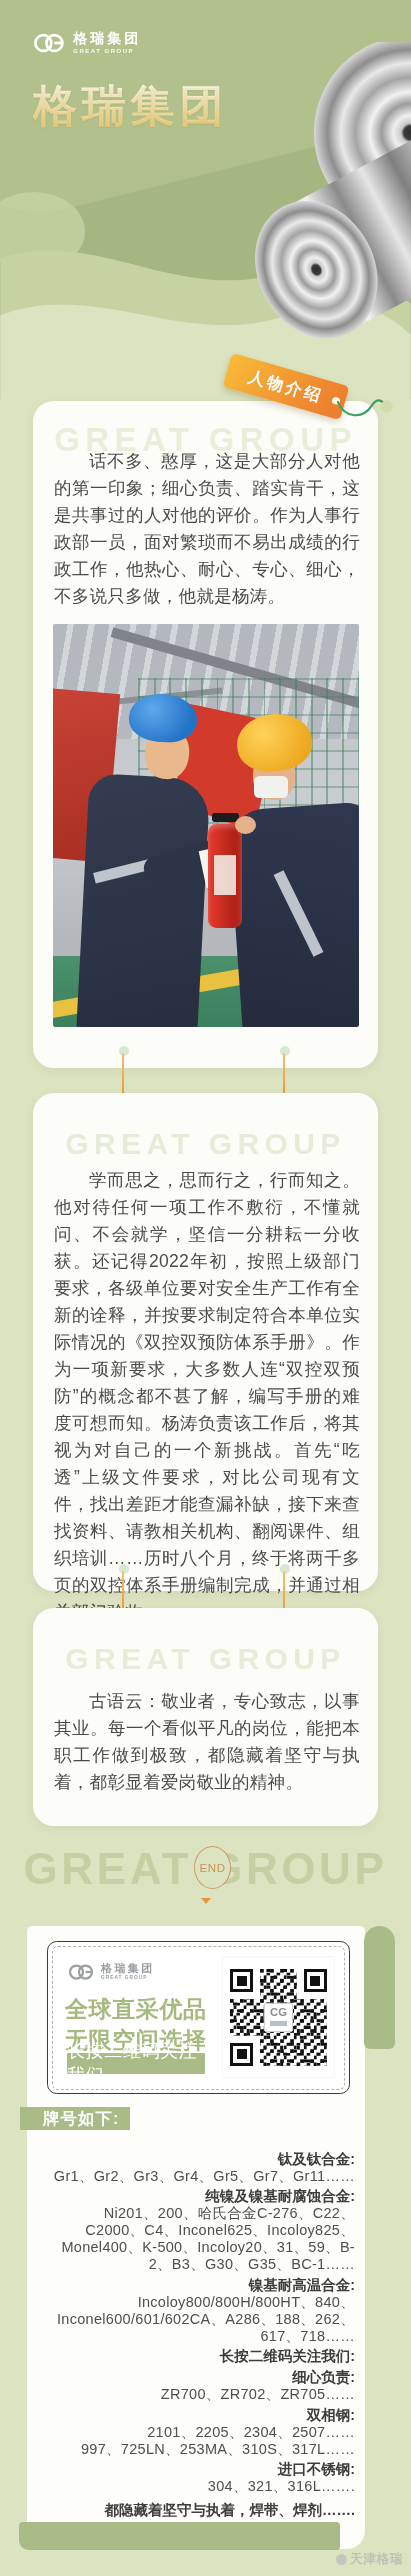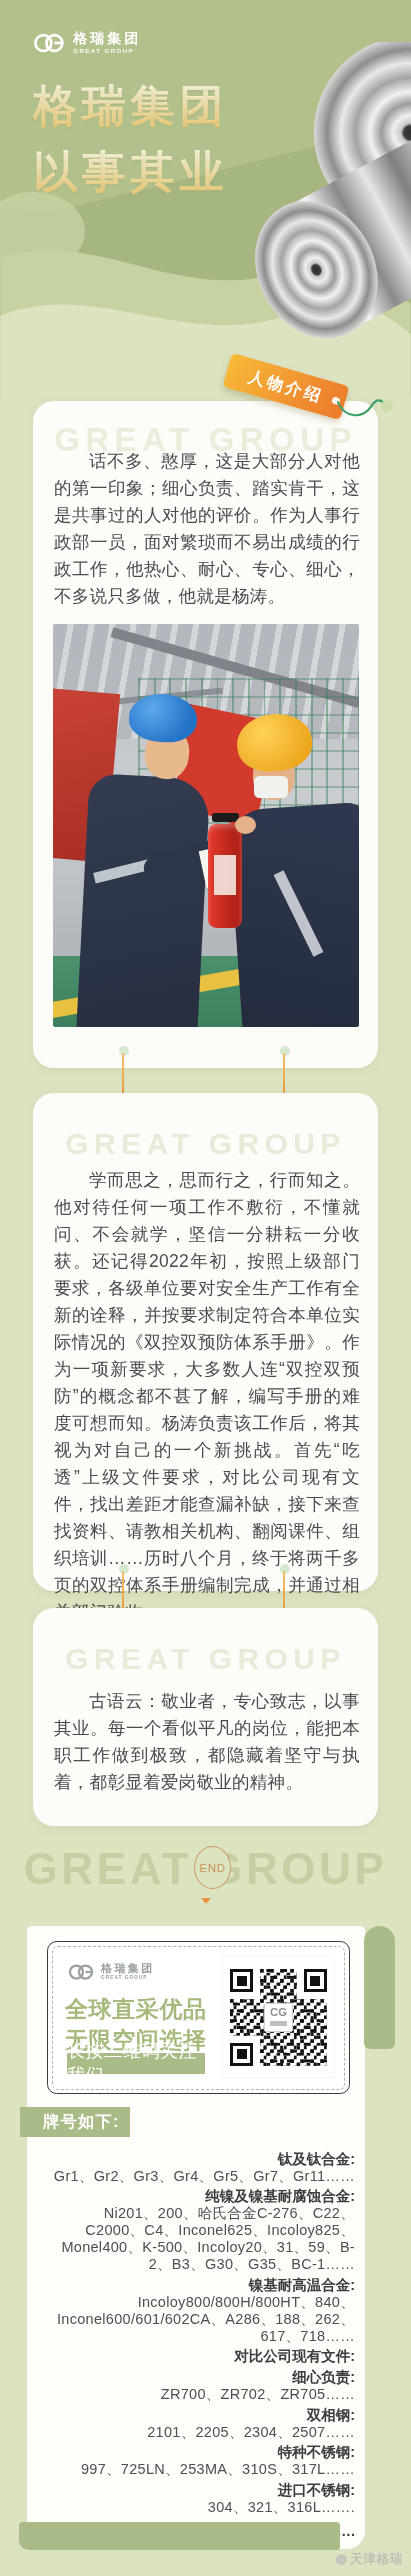--- a/index.html
+++ b/index.html
@@ -103,21 +103,21 @@
   .fcard-logo-cn{color:#9aa0a3;font-size:11px;font-weight:bold;letter-spacing:2.4px;line-height:1;}
   .fcard-logo-en{color:#9aa0a3;font-size:4.8px;letter-spacing:1px;font-weight:bold;margin-top:2.4px;line-height:1;}
   .slogan{position:absolute;left:65px;width:157px;font-size:23px;font-weight:bold;color:#a6ba7e;letter-spacing:0.6px;}
   .slogan1{top:1994px;}
   .slogan2{top:2025px;}
   .follow-btn{position:absolute;left:67px;top:2053px;width:138px;height:20.6px;background:#a9bc88;color:#fff;
       font-size:18px;letter-spacing:0.6px;display:flex;align-items:center;justify-content:center;border-radius:1.2px;cursor:pointer;}
   .qr-frame{position:absolute;left:223px;top:1957px;width:111px;height:120px;background:#fff;box-shadow:0 0 0 0.6px #eee;
       display:flex;align-items:center;justify-content:center;}
   
-  .badge{position:absolute;left:20px;top:2107px;width:110px;height:30px;background:#a9bc88;color:#fff;
+  .badge{position:absolute;left:20px;top:2107px;width:110px;height:23px;background:#a9bc88;color:#fff;
       font-size:16.3px;font-weight:bold;letter-spacing:1.2px;display:flex;align-items:center;padding-left:23px;box-sizing:border-box;}
   .brands{position:absolute;left:45px;top:2147px;width:310px;text-align:right;}
   .b-head{margin:3.6px 0 0;font-size:14.5px;font-weight:bold;color:#3d3d3d;line-height:17px;}
   .b-items{margin:0;font-size:14.5px;color:#4f4f4f;line-height:17px;letter-spacing:0.3px;}
   .b-note{margin:7.3px 0 0;font-size:14.5px;font-weight:bold;color:#3d3d3d;line-height:17px;}
   .bottom-bar{position:absolute;left:19px;top:2522px;width:321px;height:28px;background:#a9bc88;border-radius:3.6px 3.6px 3.6px 9.7px;}
   .bottom-wm{position:absolute;left:336px;top:2551px;display:flex;align-items:center;gap:3px;color:#bcc2b6;
       font-size:12.7px;font-weight:bold;letter-spacing:0.6px;}
   .bwm-circle{width:11px;height:11px;border-radius:50%;background:#c3c8bd;}
 </style>
@@ -168,21 +168,20 @@
         <circle cx="17" cy="18" r="13" fill="none" stroke="#ffffff" stroke-width="4.5"></circle>
         <circle cx="35" cy="18" r="13" fill="none" stroke="#ffffff" stroke-width="4.5"></circle>
         <line x1="35" y1="18" x2="47" y2="18" stroke="#ffffff" stroke-width="4.5"></line>
       </svg>
       <div class="hero-logo-texts">
         <span class="hero-logo-cn">格瑞集团</span>
         <span class="hero-logo-en">GREAT GROUP</span>
       </div>
     </div>
     <div class="hero-title title1">格瑞集团</div>
-    <div class="hero-title title2">以事其业</div>
   </div>
 
   <div class="card card1"></div>
   <div class="wm wm1">GREAT GROUP</div>
 
   <div class="tag">
     <span class="tag-label">人物介绍</span>
     <span class="tag-hole"></span>
   </div>
   <svg class="tag-string" width="63" height="35" viewBox="0 0 104 58">
@@ -305,26 +304,25 @@
   </div>
 
   <div class="badge">牌号如下:</div>
   <div class="brands">
     <p class="b-head">钛及钛合金:</p>
     <p class="b-items">Gr1、Gr2、Gr3、Gr4、Gr5、Gr7、Gr11……</p>
     <p class="b-head">纯镍及镍基耐腐蚀合金:</p>
     <p class="b-items">Ni201、200、哈氏合金C-276、C22、C2000、C4、Inconel625、Incoloy825、Monel400、K-500、Incoloy20、31、59、B-2、B3、G30、G35、BC-1……</p>
     <p class="b-head">镍基耐高温合金:</p>
     <p class="b-items">Incoloy800/800H/800HT、840、Inconel600/601/602CA、A286、188、262、617、718……</p>
-    <p class="b-head">对比公司现有文件:</p>
+    <p class="b-head">长按二维码关注我们:</p>
     <p class="b-head">细心负责:</p>
     <p class="b-items">ZR700、ZR702、ZR705……</p>
     <p class="b-head">双相钢:</p>
     <p class="b-items">2101、2205、2304、2507……</p>
-    <p class="b-head">特种不锈钢:</p>
     <p class="b-items">997、725LN、253MA、310S、317L……</p>
     <p class="b-head">进口不锈钢:</p>
     <p class="b-items">304、321、316L…….</p>
     <p class="b-note">都隐藏着坚守与执着，焊带、焊剂…….</p>
   </div>
 
   <div class="bottom-bar"></div>
   <div class="bottom-wm">
     <span class="bwm-circle"></span>
     <span>天津格瑞</span>

